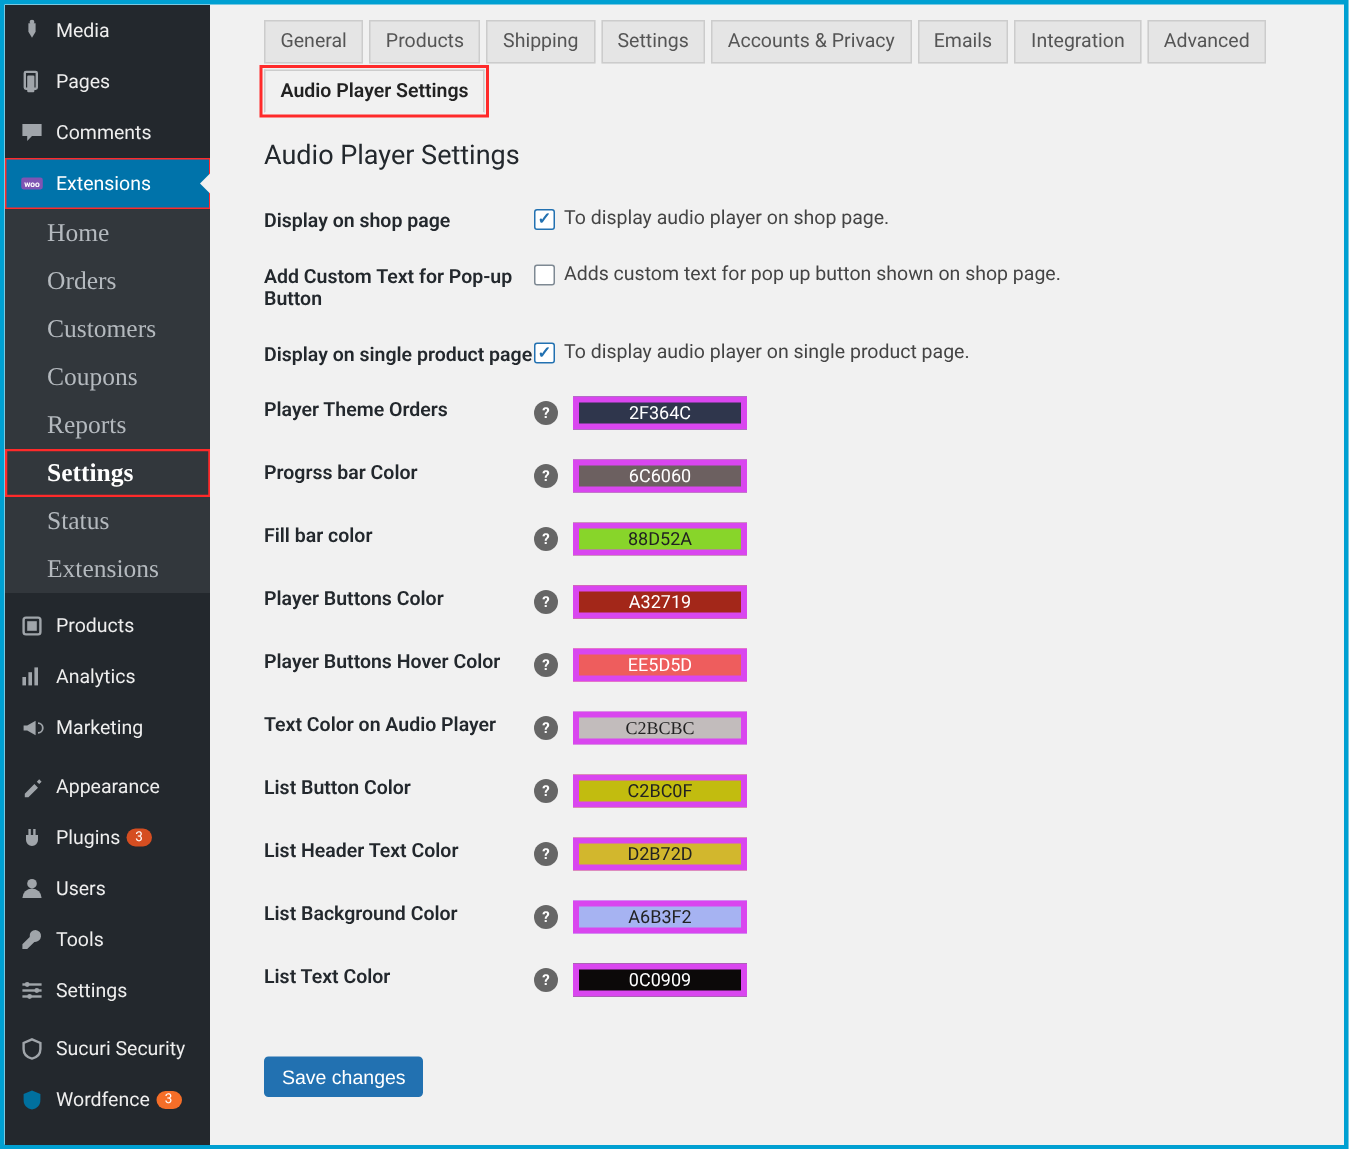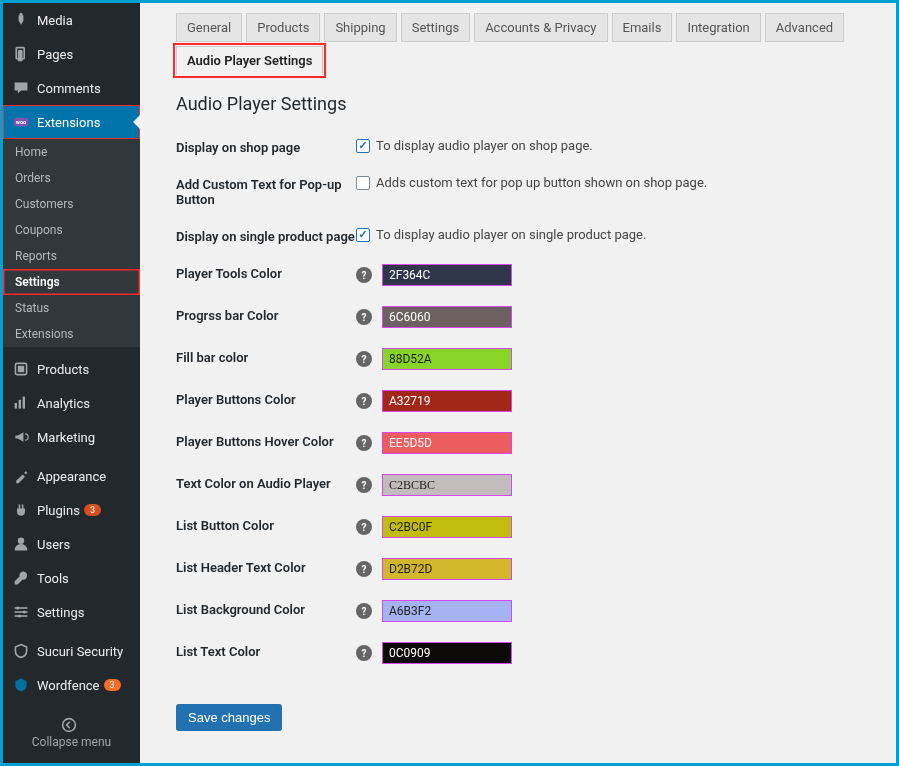--- a/index.html
+++ b/index.html
@@ -8,21 +8,21 @@
 
 
 .sidebar { width: 137px; background: #23282d; color: #eee; flex-shrink: 0; overflow-y: auto; }
 .side-item { display: flex; align-items: center; padding: 7px 8px; color: #eee; cursor: pointer; font-size: 13px; }
 .side-item .icon { width: 20px; height: 20px; margin-right: 6px; display: flex; align-items: center; justify-content: center; color: #a0a5aa; flex-shrink: 0; }
 .side-item.current { background: #0073aa; color: #fff; position: relative; }
 .side-item.current .icon { color: #fff; }
 .side-item.current::after { content: ""; position: absolute; right: -1px; top: 50%; transform: translateY(-50%); width: 0; height: 0; border: 8px solid transparent; border-right-color: #f1f1f1; }
 .side-item.box-hl.current { box-shadow: inset 0 0 0 1px #ff2a2a; }
 .side-sub { background: #32373c; }
-.side-sub .sub-item { padding: 6px 12px; color: #b4b9be; font-size: 12px; cursor: pointer; }
+.side-sub .sub-item { padding: 6px 28px; color: #b4b9be; font-size: 17px; cursor: pointer; font-family: Liberation Serif, serif; }
 .side-sub .sub-item.active { color: #fff; font-weight: 600; }
 .side-sub .sub-item.box-hl { box-shadow: inset 0 0 0 1.5px #ff2a2a; }
 .badge { background: #d54e21; color: #fff; border-radius: 9px; font-size: 9px; padding: 1px 6px; margin-left: 4px; display: inline-block; }
 .badge.orange { background: #f56e28; }
 .side-sep { height: 5px; }
 .collapse { display: flex; align-items: center; padding: 8px; color: #a0a5aa; font-size: 12px; cursor: pointer; flex-direction: column; }
 .collapse .icon { width: 20px; height: 20px; margin-right: 6px; display: flex; align-items: center; justify-content: center; }
 
 
 .main { flex: 1; padding: 10px 20px 60px 36px; overflow-y: auto; background: #f1f1f1; }
@@ -35,21 +35,21 @@
 
 .form-row { display: flex; align-items: flex-start; margin-bottom: 20px; }
 .form-row .label { width: 180px; font-size: 13px; font-weight: 600; color: #23282d; padding-top: 2px; }
 .form-row .field { display: flex; align-items: center; }
 .help-ic { width: 16px; height: 16px; background: #666; color: #fff; border-radius: 50%; display: inline-flex; align-items: center; justify-content: center; font-size: 10px; font-weight: bold; margin-right: 10px; cursor: help; }
 .chk { width: 14px; height: 14px; border: 1px solid #7e8993; background: #fff; border-radius: 2px; display: inline-flex; align-items: center; justify-content: center; margin-right: 6px; cursor: pointer; position: relative; }
 .chk.checked { border-color: #2271b1; }
 .chk.checked::after { content: "✓"; color: #2271b1; font-size: 11px; font-weight: bold; }
 .desc { font-size: 13px; color: #444; }
 
-.color-input { width: 130px; height: 22px; border: 1px solid #d946ef; padding: 0 6px; font-size: 12px; color: #fff; font-family: inherit; }
+.color-input { width: 116px; height: 22px; border: 4px solid #d946ef; padding: 0 6px; font-size: 12px; color: #fff; font-family: inherit; text-align: center; }
 .color-input.dark-text { color: #222; }
 
 .save-btn { background: #2271b1; color: #fff; border: none; padding: 6px 12px; font-size: 13px; border-radius: 3px; cursor: pointer; margin-top: 20px; }
 
 .icon svg { width: 16px; height: 16px; fill: currentColor; }
 </style>
 </head>
 <body>
 
 <div class="wrap">
@@ -247,21 +247,21 @@
     <div class="form-row">
       <div class="label">Display on single product page</div>
       <div class="field">
         <span class="chk checked"></span>
         <span class="desc">To display audio player on single product page.</span>
       </div>
     </div>
 
     <div id="colors">
         <div class="form-row">
-          <div class="label">Player Tools Color</div>
+          <div class="label">Player Theme Orders</div>
           <div class="field">
             <span class="help-ic">?</span>
             <input class="color-input" value="2F364C" style="background: rgb(47, 54, 76);">
           </div>
         </div>
         <div class="form-row">
           <div class="label">Progrss bar Color</div>
           <div class="field">
             <span class="help-ic">?</span>
             <input class="color-input" value="6C6060" style="background: rgb(108, 96, 96);">

